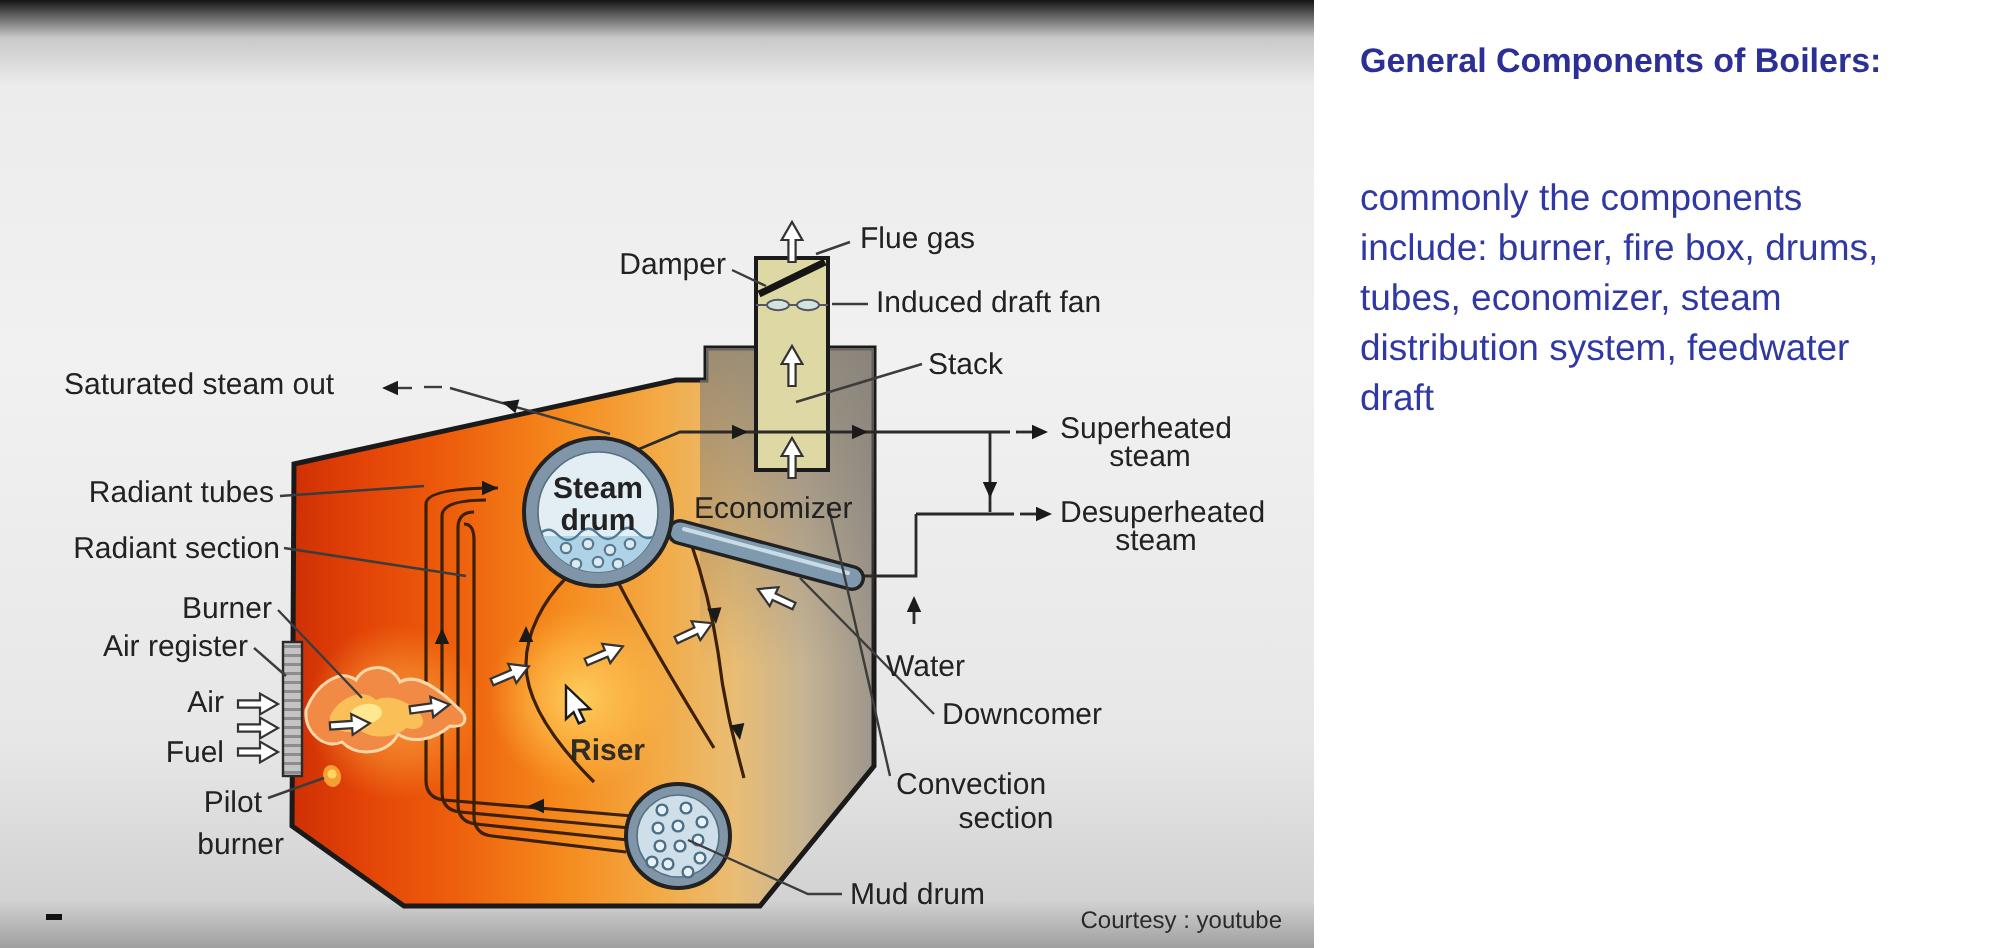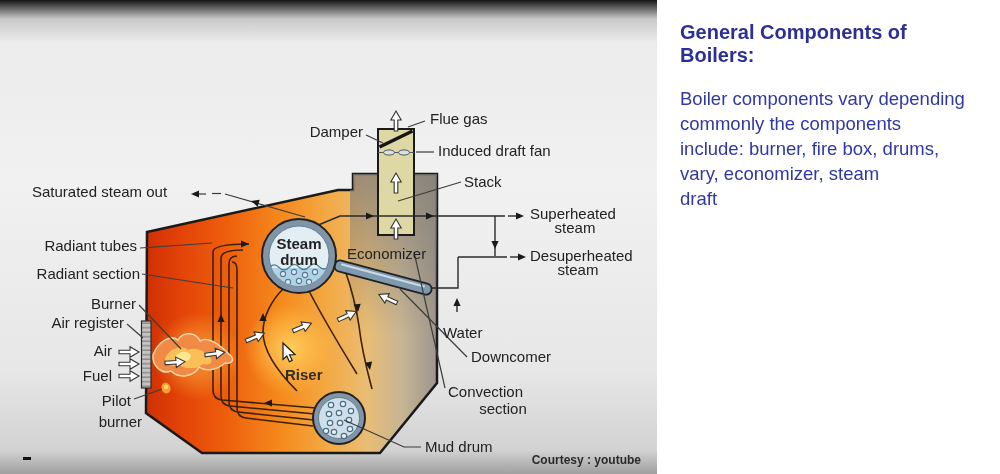--- a/index.html
+++ b/index.html
@@ -13,29 +13,29 @@
     background:linear-gradient(180deg,
       #141414 0%, #5a5a5a 1.5%, #c9c9c9 4%, #ececec 9%,
       #f1f1f1 38%, #e7e7e7 78%, #d2d2d2 95%, #9f9f9f 100%);
   }
   .slide-right{
     position:absolute;left:657px;top:0;width:343px;height:474px;
     background:#ffffff;
   }
   .panel-title{
     position:absolute;left:23px;top:21px;width:300px;
-    font-size:20px;font-weight:bold;color:#2b2f96;letter-spacing:0px;
+    font-size:17px;font-weight:bold;color:#2b2f96;letter-spacing:0px;
   }
   .panel-body{
     position:absolute;left:23px;top:86px;width:305px;
     font-size:18.5px;line-height:25px;color:#3038a3;
   }
   .credit{
     position:absolute;right:16px;bottom:7px;
-    font-size:12px;font-weight:bold;color:#2a2a2a;margin-left:16px;
+    font-size:12px;font-weight:normal;color:#2a2a2a;margin-left:16px;
   }
   .corner-dash{
     position:absolute;left:23px;top:457px;width:8px;height:3px;background:#111;
   }
   svg{position:absolute;left:0;top:0;}
   svg text{font-family:"Liberation Sans", sans-serif;fill:#222222;font-size:15px;}
   .ldr{stroke:#3c3c3c;stroke-width:1.2;fill:none;}
   .pipe{stroke:#2a2a2a;stroke-width:1.4;fill:none;}
   .tube{stroke:#3d2000;stroke-width:1.6;fill:none;}
 </style>
@@ -257,19 +257,19 @@
     <path d="M283,343 l0,16.5 l3.8,-3.4 l2.6,5.6 l2.8,-1.3 l-2.6,-5.5 l5.4,-0.4 z" fill="#ffffff" stroke="#1a1a1a" stroke-width="1.2"></path>
   </svg>
 
   <div class="credit">Courtesy : youtube</div>
   <div class="corner-dash"></div>
 </div>
 
 <div class="slide-right">
   <div class="panel-title">General Components of Boilers:</div>
   <div class="panel-body">
-    <div>Boiler components vary depending</div>
     <div>commonly the components</div>
     <div>include: burner, fire box, drums,</div>
-    <div>vary, economizer, steam</div>
+    <div>tubes, economizer, steam</div>
+    <div>distribution system, feedwater</div>
     <div>draft</div>
   </div>
 </div>
 
 </body></html>

